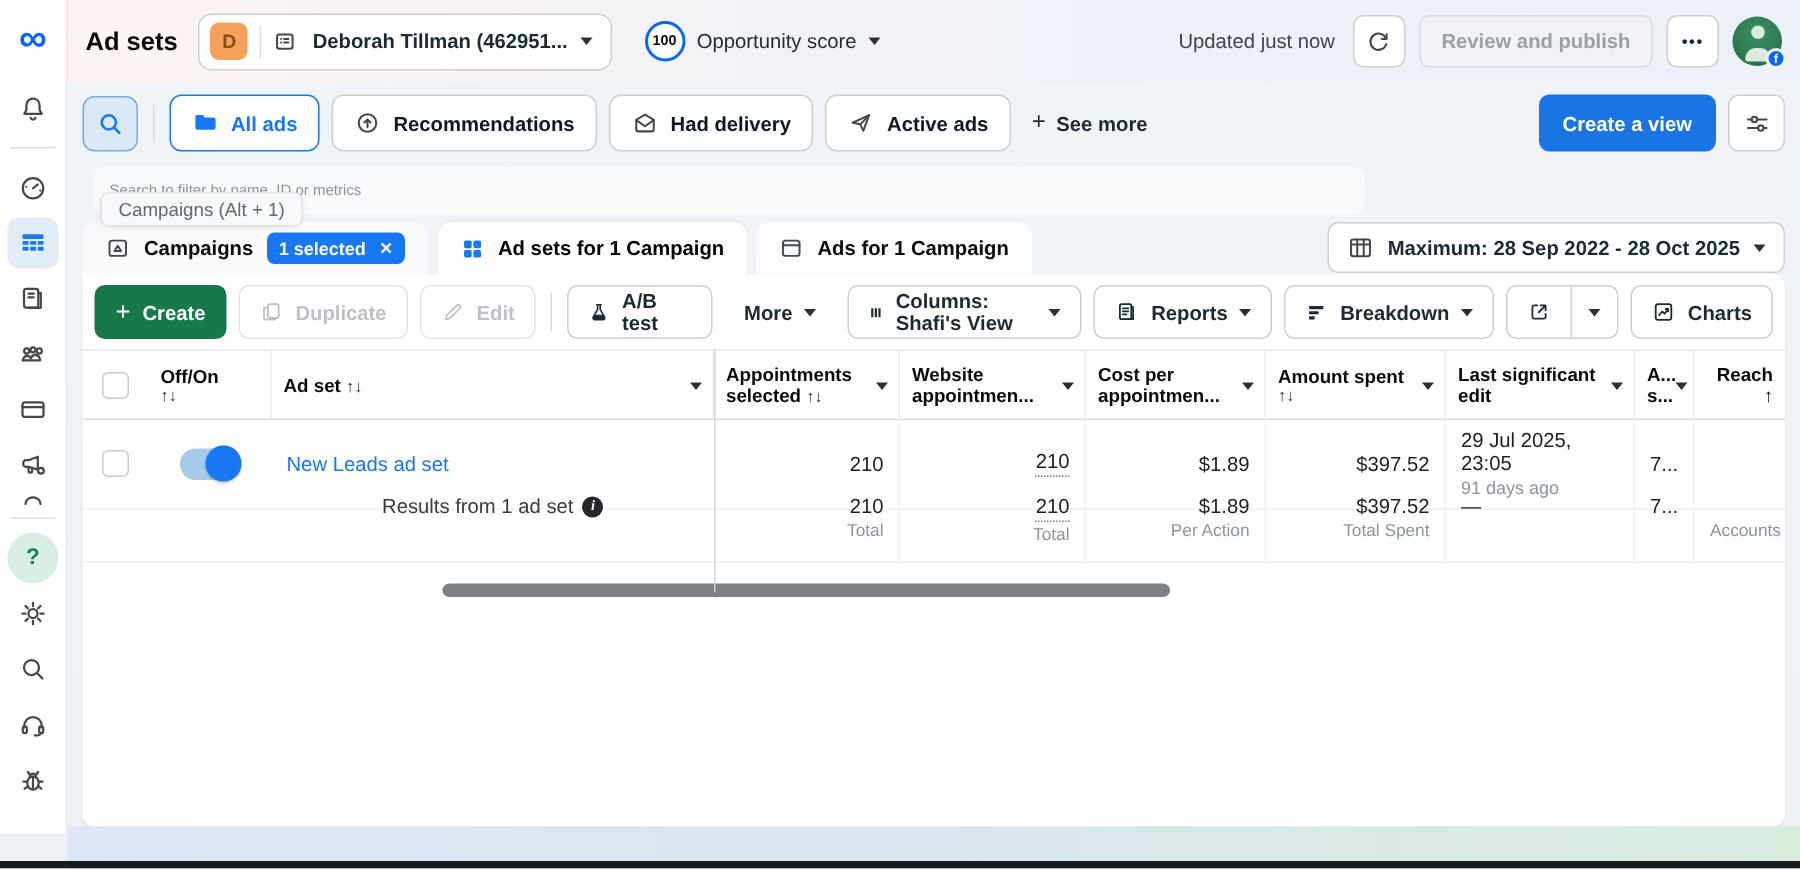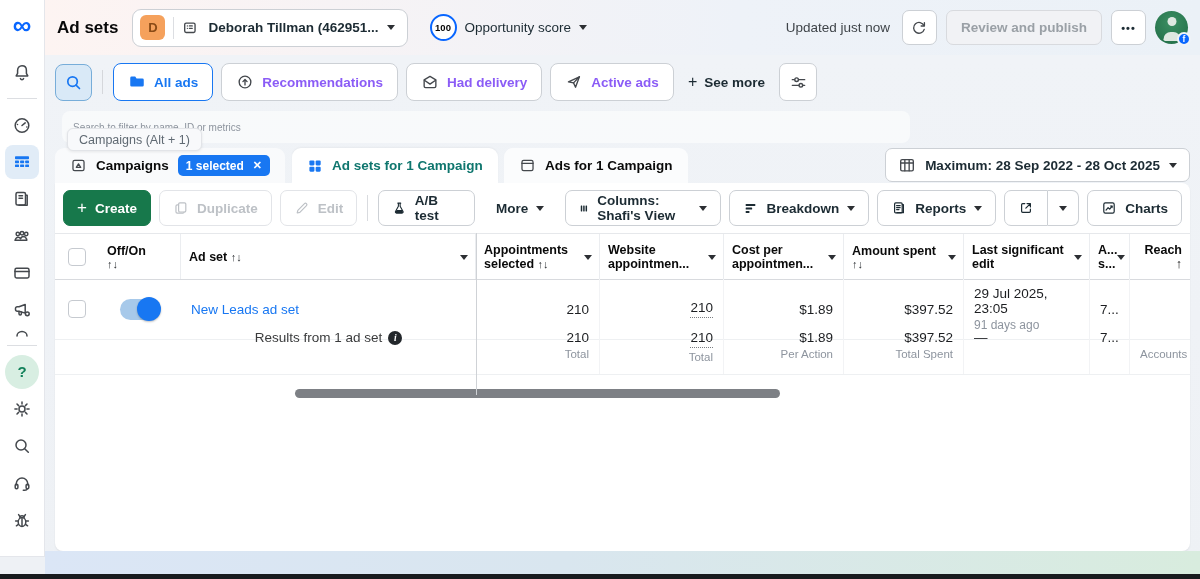--- a/index.html
+++ b/index.html
@@ -54,21 +54,21 @@
   .avatar .head { position:absolute; left:50%; top:6px; transform:translateX(-50%); width:9px; height:9px; border-radius:50%; background:#dfe8e1; }
   .avatar .body { position:absolute; left:50%; bottom:3px; transform:translateX(-50%); width:17px; height:9px; border-radius:8px 8px 2px 2px; background:#dfe8e1; }
   .fb-badge { position:absolute; right:-3px; bottom:-2px; width:14px; height:14px; border-radius:50%; background:#0866ff; border:2px solid #f0f3f7; color:#fff; font-size:8.5px; font-weight:700; display:flex; align-items:center; justify-content:center; }
 
   
   .workspace { position:absolute; left:45px; top:55px; right:0; bottom:0; background:linear-gradient(180deg,#f0f3f7 0%,#eef1f5 100%); }
 
   .filterbar { position:absolute; left:10px; right:10px; top:4px; height:46px; display:flex; align-items:center; gap:8px; }
   .search-btn { width:37px; height:37px; border-radius:8px; background:#d9e9f7; border:1.5px solid #77add9; display:flex; align-items:center; justify-content:center; cursor:pointer; }
   .fb-sep { width:1px; height:24px; background:#d5d7db; margin:0 2px; }
-  .chip { display:flex; align-items:center; gap:8px; background:#fff; border:1px solid #ccd0d5; border-radius:8px; height:38px; padding:0 14px; font-weight:700; font-size:13.5px; color:#8b5cf6; cursor:pointer; }
+  .chip { display:flex; align-items:center; gap:8px; background:#fff; border:1px solid #ccd0d5; border-radius:8px; height:38px; padding:0 14px; font-weight:700; font-size:13.5px; color:#0f172a; cursor:pointer; }
   .chip.selected { border:1.5px solid #1877f2; color:#1877f2; }
   .see-more { display:flex; align-items:center; gap:7px; font-weight:700; font-size:13.5px; color:#1c2b33; padding:0 6px; cursor:pointer; }
   .plus-glyph { font-size:16px; font-weight:400; }
   .create-view { margin-left:auto; background:#1b74e4; color:#fff; font-weight:700; font-size:13.5px; height:38px; border-radius:7px; padding:0 16px; display:flex; align-items:center; cursor:pointer; }
   .sliders-btn { width:38px; height:38px; background:#fff; border:1px solid #ccd0d5; border-radius:7px; display:flex; align-items:center; justify-content:center; cursor:pointer; }
 
   .search-ghost {
     position:absolute; left:17px; top:56px; width:848px; height:32px;
     background:rgba(255,255,255,.55); border-radius:8px;
     display:flex; align-items:center; padding-left:11px;
@@ -78,21 +78,21 @@
     position:absolute; left:22px; top:73px; height:23px; padding:0 11px;
     background:#f8f9fb; border:1px solid #e2e4e8; border-radius:6px;
     box-shadow:0 1px 3px rgba(0,0,0,.08);
     display:flex; align-items:center; color:#606a73; font-size:12.5px; z-index:3;
   }
 
   
   .tabs-row { position:absolute; left:10px; right:10px; top:93px; height:35px; }
   .tab { position:absolute; bottom:0; height:35px; display:flex; align-items:center; gap:9px; padding:0 15px; border-radius:9px 9px 0 0; background:rgba(255,255,255,.6); font-weight:700; font-size:13.5px; color:#0a0a0a; cursor:pointer; }
   .tab-campaigns { left:0; }
-  .tab-adsets { left:237px; background:#fff; color:#0f766e; box-shadow:0 -1px 2px rgba(0,0,0,.04); }
+  .tab-adsets { left:237px; background:#fff; color:#000000; box-shadow:0 -1px 2px rgba(0,0,0,.04); }
   .tab-ads { left:449px; background:rgba(255,255,255,.75); }
   .sel-badge { display:flex; align-items:center; gap:9px; background:#1877f2; color:#fff; border-radius:5px; height:21px; padding:0 8px; font-size:12px; font-weight:700; cursor:pointer; }
   .sel-badge .x { font-size:11px; }
   .grid-ic rect { fill:#1877f2; }
   .date-btn { position:absolute; right:0; top:0; height:34px; background:#fff; border:1px solid #ccd0d5; border-radius:7px; display:flex; align-items:center; gap:9px; padding:16px 12px; font-weight:700; font-size:13.5px; cursor:pointer; }
 
   
   .panel { position:absolute; left:10px; right:10px; top:128px; height:368px; background:#fff; border-radius:0 8px 8px 8px; box-shadow:0 1px 2px rgba(0,0,0,.07); }
   .toolbar { position:absolute; left:8px; right:8px; top:5px; height:40px; display:flex; align-items:center; gap:8px; }
   .btn { display:inline-flex; align-items:center; gap:8px; height:36px; padding:0 13px; background:#fff; border:1px solid #ccd0d5; border-radius:7px; font-weight:700; font-size:13.5px; color:#1c2b33; cursor:pointer; }
@@ -347,20 +347,21 @@
           </g>
         </svg>
       <span>Active ads</span>
     </div>
 
     <div class="see-more">
       <span class="plus-glyph">+</span>
       <span>See more</span>
     </div>
 
+    <div class="create-view">Create a view</div>
     <div class="sliders-btn">
       <svg width="19" height="19" viewBox="0 0 20 20">
           <g class="stroke">
             <path d="M3.5 7h13M3.5 13h13"></path>
             <circle cx="8" cy="7" r="1.9" fill="#fff"></circle>
             <circle cx="12.5" cy="13" r="1.9" fill="#fff"></circle>
           </g>
         </svg>
     </div>
   </div>
@@ -464,39 +465,39 @@
               <g fill="#1c2b33">
                 <rect x="3.6" y="4" width="3" height="12" rx="0.7"></rect>
                 <rect x="8.5" y="4" width="3" height="12" rx="0.7"></rect>
                 <rect x="13.4" y="4" width="3" height="12" rx="0.7"></rect>
               </g>
             </svg>
           <span>Columns: Shafi's View</span>
           <i class="caret"></i>
         </div>
         <div class="btn">
+          <svg width="16" height="16" viewBox="0 0 20 20">
+              <g class="stroke" style="stroke:#1c2b33">
+                <rect x="4.5" y="3.5" width="9.5" height="12.5" rx="1.4"></rect>
+                <path d="M7 7h4.5M7 9.5h4.5M7 12h3"></path>
+                <path d="M14.2 5.8h1.3v10.1H7.5"></path>
+              </g>
+            </svg>
+          <span>Reports</span>
+          <i class="caret"></i>
+        </div>
+        <div class="btn">
           <svg width="15" height="15" viewBox="0 0 20 20">
               <g fill="#1c2b33">
                 <rect x="3.6" y="4" width="12.8" height="2.8" rx="0.7"></rect>
                 <rect x="3.6" y="8.6" width="8.6" height="2.8" rx="0.7"></rect>
                 <rect x="3.6" y="13.2" width="5" height="2.8" rx="0.7"></rect>
               </g>
             </svg>
           <span>Breakdown</span>
-          <i class="caret"></i>
-        </div>
-        <div class="btn">
-          <svg width="16" height="16" viewBox="0 0 20 20">
-              <g class="stroke" style="stroke:#1c2b33">
-                <rect x="4.5" y="3.5" width="9.5" height="12.5" rx="1.4"></rect>
-                <path d="M7 7h4.5M7 9.5h4.5M7 12h3"></path>
-                <path d="M14.2 5.8h1.3v10.1H7.5"></path>
-              </g>
-            </svg>
-          <span>Reports</span>
           <i class="caret"></i>
         </div>
         <div class="split">
           <div class="btn">
             <svg width="16" height="16" viewBox="0 0 20 20">
                 <g class="stroke" style="stroke:#1c2b33">
                   <path d="M8.5 4.5H5.8a1.3 1.3 0 0 0-1.3 1.3v8.4a1.3 1.3 0 0 0 1.3 1.3h8.4a1.3 1.3 0 0 0 1.3-1.3V11.5"></path>
                   <path d="M11.3 4.5h4.2v4.2M15.2 4.8l-5.4 5.4"></path>
                 </g>
               </svg>

